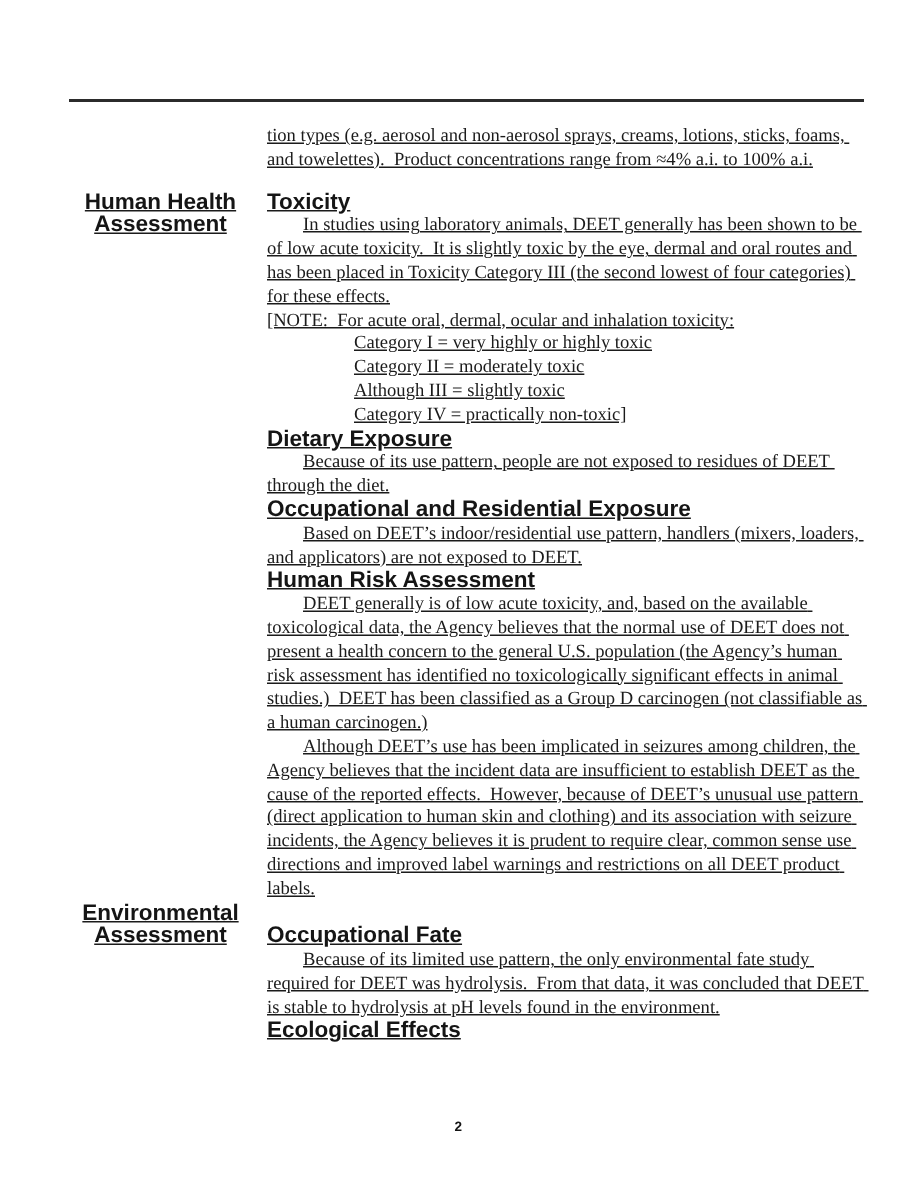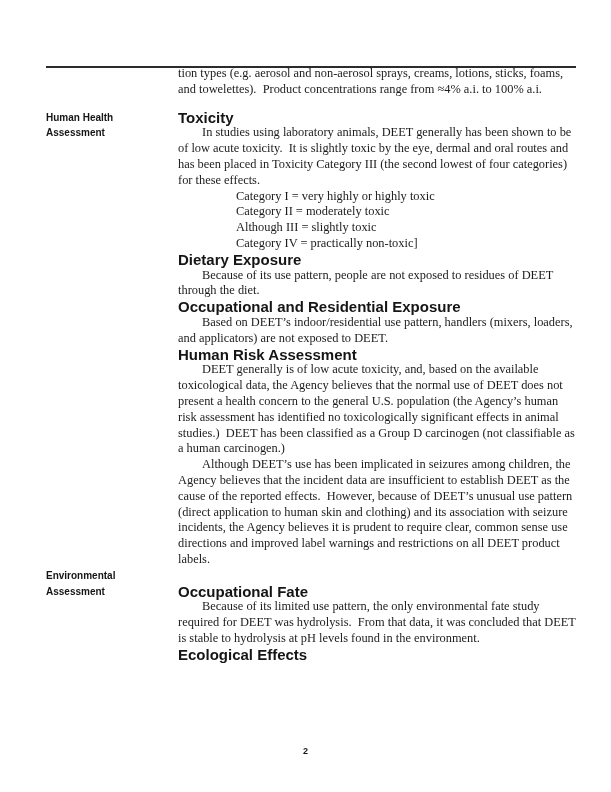--- a/index.html
+++ b/index.html
@@ -20,34 +20,35 @@
     position: absolute;
     left: 46px;
     top: 66px;
     width: 530px;
     height: 2px;
     background: #2b2b2b;
   }
   .content {
     position: absolute;
     left: 46px;
-    top: 66px;
+    top: 83px;
     width: 530px;
+    text-decoration: underline;
   }
   .row {
     display: flex;
     align-items: flex-start;
   }
   .label-col {
     flex: 0 0 122px;
     width: 122px;
-    text-align: left;
+    text-align: center;
     font-family: "Liberation Sans", sans-serif;
     font-weight: bold;
-    font-size: 10px;
+    font-size: 15px;
     line-height: 15.8px;
     color: #151515;
   }
   .body-col {
     flex: 1;
     margin-left: 10px;
     font-size: 12.4px;
     line-height: 15.8px;
   }
   .sec-heading {
@@ -106,20 +107,21 @@
     </div>
 
     <div class="row gap-before">
       <div class="label-col">
         <div>Human Health</div>
         <div>Assessment</div>
       </div>
       <div class="body-col">
         <h3 class="sec-heading">Toxicity</h3>
         <p class="para">In studies using laboratory animals, DEET generally has been shown to be of low acute toxicity.  It is slightly toxic by the eye, dermal and oral routes and has been placed in Toxicity Category III (the second lowest of four categories) for these effects.</p>
+        <p class="para no-indent">[NOTE:  For acute oral, dermal, ocular and inhalation toxicity:</p>
         <div class="note-item">Category I = very highly or highly toxic</div>
         <div class="note-item">Category II = moderately toxic</div>
         <div class="note-item">Although III = slightly toxic</div>
         <div class="note-item">Category IV = practically non-toxic]</div>
       </div>
     </div>
 
     <div class="row">
       <div class="label-col"></div>
       <div class="body-col">

